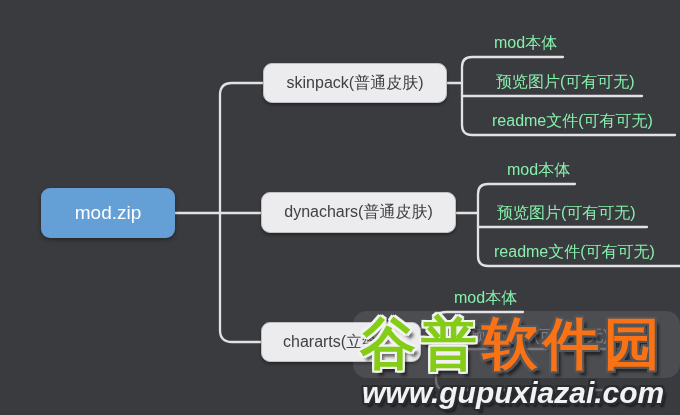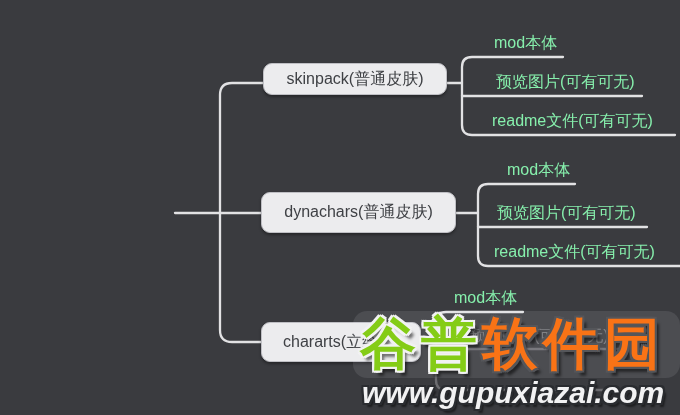--- a/index.html
+++ b/index.html
@@ -102,22 +102,25 @@
     <g stroke="#e2e2e4" stroke-width="2.3" fill="none" stroke-linecap="round">
       <path d="M523 312 H446 Q436 312 436 322"></path>
     </g>
     <g stroke="#e2e2e4" stroke-width="2.3" fill="none" stroke-linecap="round" opacity="0.3">
       <path d="M421 342 H436"></path>
       <path d="M436 322 V380 Q436 390 446 390 H660"></path>
       <path d="M436 349 H640"></path>
     </g>
   </svg>
 
+  <div class="node root" style="left:41px;top:188px;width:134px;height:50px;">
+    <span>mod.zip</span>
+  </div>
 
-  <div class="node branch" style="left:263px;top:63px;width:184px;height:32px;">
+  <div class="node branch" style="left:263px;top:63px;width:184px;height:40px;">
     <span>skinpack(普通皮肤)</span>
   </div>
 
   <div class="node branch" style="left:261px;top:192px;width:195px;height:41px;">
     <span>dynachars(普通皮肤)</span>
   </div>
 
   <div class="node branch left-align" style="left:261px;top:322px;width:160px;height:40px;">
     <span>chararts(立绘</span>
   </div>

